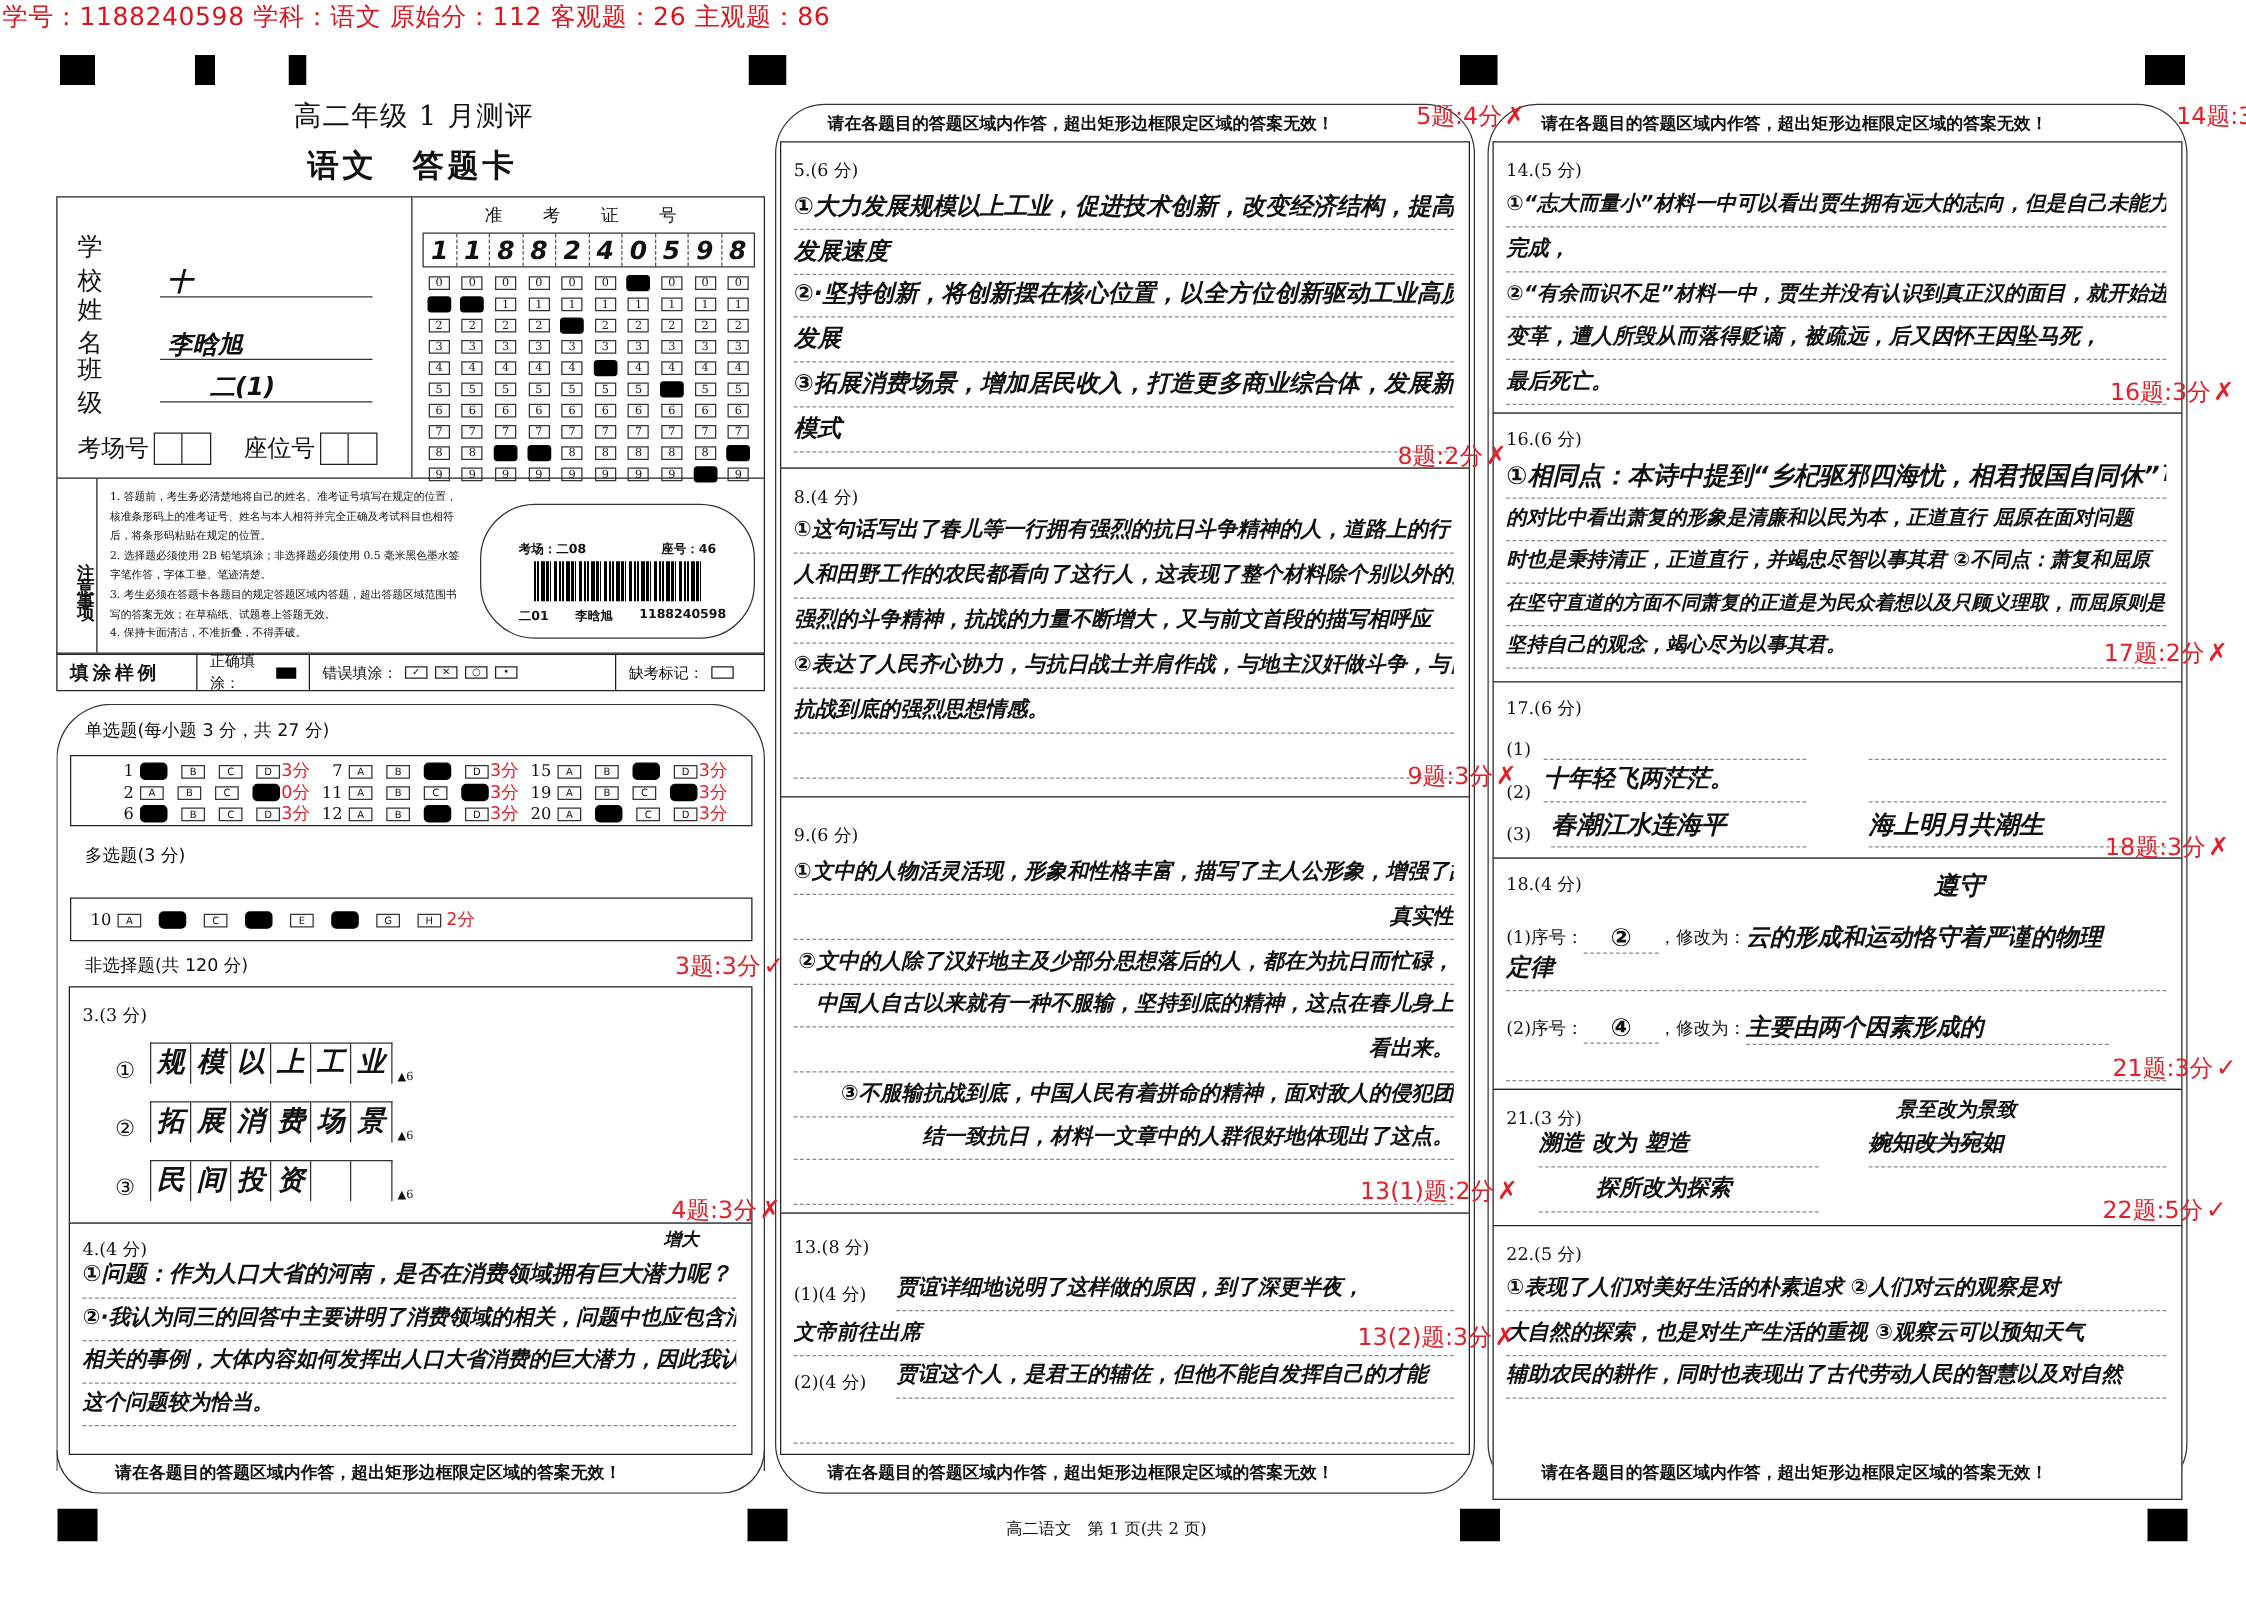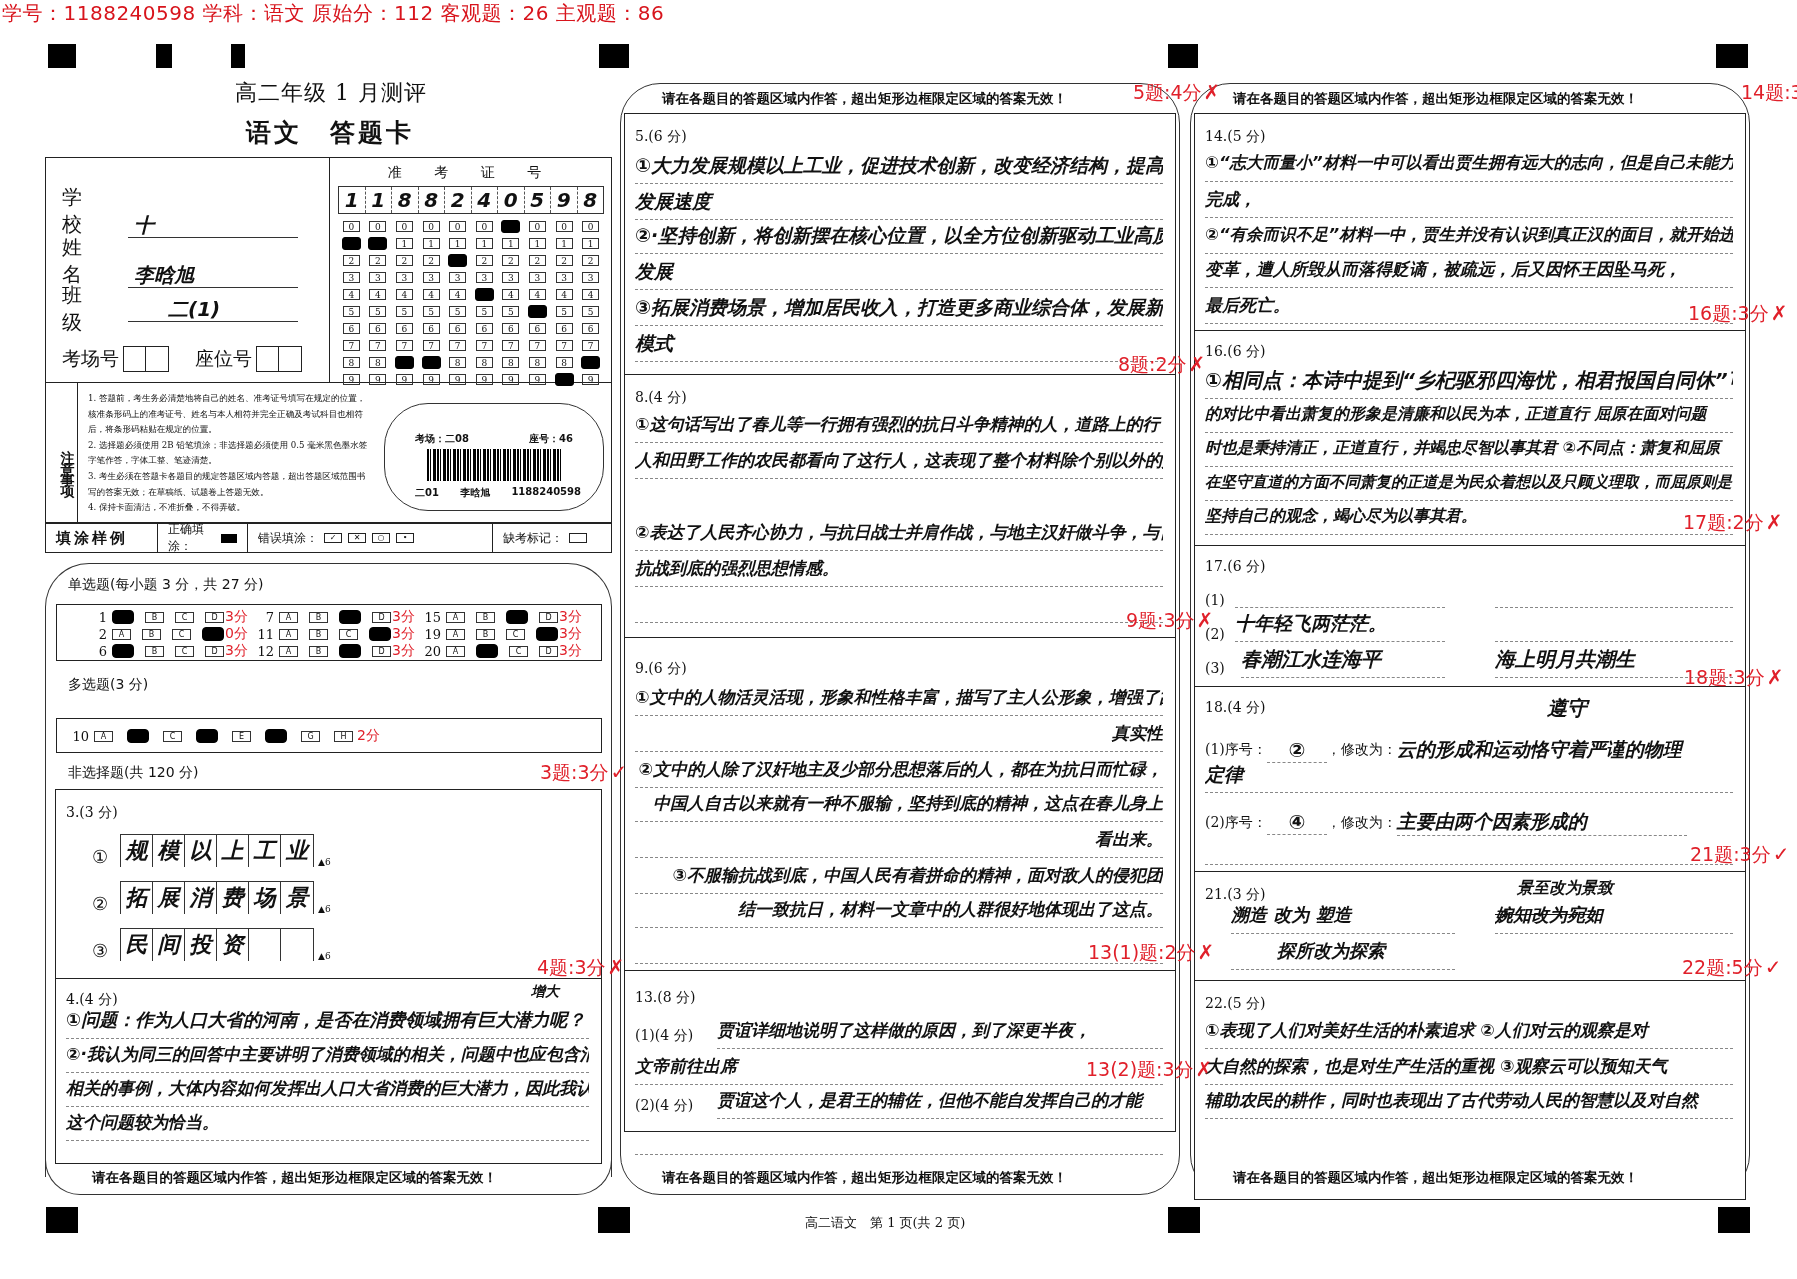--- a/index.html
+++ b/index.html
@@ -650,36 +650,37 @@
   <div class="hw-line hand" style="top:72px;">发展速度</div>
   <div class="hw-line hand" style="top:106px;">②·坚持创新，将创新摆在核心位置，以全方位创新驱动工业高质量的</div>
   <div class="hw-line hand" style="top:142px;">发展</div>
   <div class="hw-line hand" style="top:178px;">③拓展消费场景，增加居民收入，打造更多商业综合体，发展新兴的商业</div>
   <div class="hw-line hand" style="top:214px;">模式</div>
 </div>
 <div class="answer-box" style="left:624px;top:374px;width:552px;height:264px;">
   <div class="q-label" style="top:14px;">8.(4 分)</div>
   <div class="hw-line hand" style="top:34px;font-size:17px;">①这句话写出了春儿等一行拥有强烈的抗日斗争精神的人，道路上的行</div>
   <div class="hw-line hand" style="top:70px;font-size:17px;">人和田野工作的农民都看向了这行人，这表现了整个材料除个别以外的人都有</div>
+  <div class="hw-line hand" style="top:106px;font-size:17px;">强烈的斗争精神，抗战的力量不断增大，又与前文首段的描写相呼应</div>
   <div class="hw-line hand" style="top:142px;font-size:17px;">②表达了人民齐心协力，与抗日战士并肩作战，与地主汉奸做斗争，与日军</div>
   <div class="hw-line hand" style="top:178px;font-size:17px;">抗战到底的强烈思想情感。</div>
   <div class="hw-line hand" style="top:214px;font-size:17px;"></div>
 </div>
 <div class="answer-box" style="left:624px;top:637px;width:552px;height:334px;text-align:right;">
   <div class="q-label" style="top:22px;">9.(6 分)</div>
   <div class="hw-line hand" style="top:44px;font-size:17px;">①文中的人物活灵活现，形象和性格丰富，描写了主人公形象，增强了故事的</div>
   <div class="hw-line hand" style="top:80px;font-size:17px;">真实性</div>
   <div class="hw-line hand" style="top:116px;font-size:17px;">②文中的人除了汉奸地主及少部分思想落后的人，都在为抗日而忙碌，</div>
   <div class="hw-line hand" style="top:186px;font-size:17px;">看出来。</div>
   <div class="hw-line hand" style="top:150px;font-size:17px;">中国人自古以来就有一种不服输，坚持到底的精神，这点在春儿身上</div>
   <div class="hw-line hand" style="top:222px;font-size:17px;">③不服输抗战到底，中国人民有着拼命的精神，面对敌人的侵犯团</div>
   <div class="hw-line hand" style="top:256px;font-size:17px;">结一致抗日，材料一文章中的人群很好地体现出了这点。</div>
   <div class="hw-line hand" style="top:292px;font-size:17px;"></div>
 </div>
-<div class="answer-box" style="left:624px;top:970px;width:552px;height:162px;padding-left:44px;">
+<div class="answer-box" style="left:624px;top:970px;width:552px;height:194px;padding-left:44px;">
   <div class="q-label" style="top:18px;">13.(8 分)</div>
   <div class="q-label" style="top:56px;">(1)(4 分)</div>
   <div class="hw-line hand" style="top:44px;left:92px;font-size:17px;">贾谊详细地说明了这样做的原因，到了深更半夜，</div>
   <div class="hw-line hand" style="top:80px;font-size:17px;">文帝前往出席</div>
   <div class="q-label" style="top:126px;">(2)(4 分)</div>
   <div class="hw-line hand" style="top:114px;left:92px;font-size:17px;">贾谊这个人，是君王的辅佐，但他不能自发挥自己的才能</div>
   <div class="hw-line hand" style="top:150px;font-size:17px;"></div>
 </div>
 <div class="abs panel-note" style="left:662px;top:1169px;">请在各题目的答题区域内作答，超出矩形边框限定区域的答案无效！</div>
 

